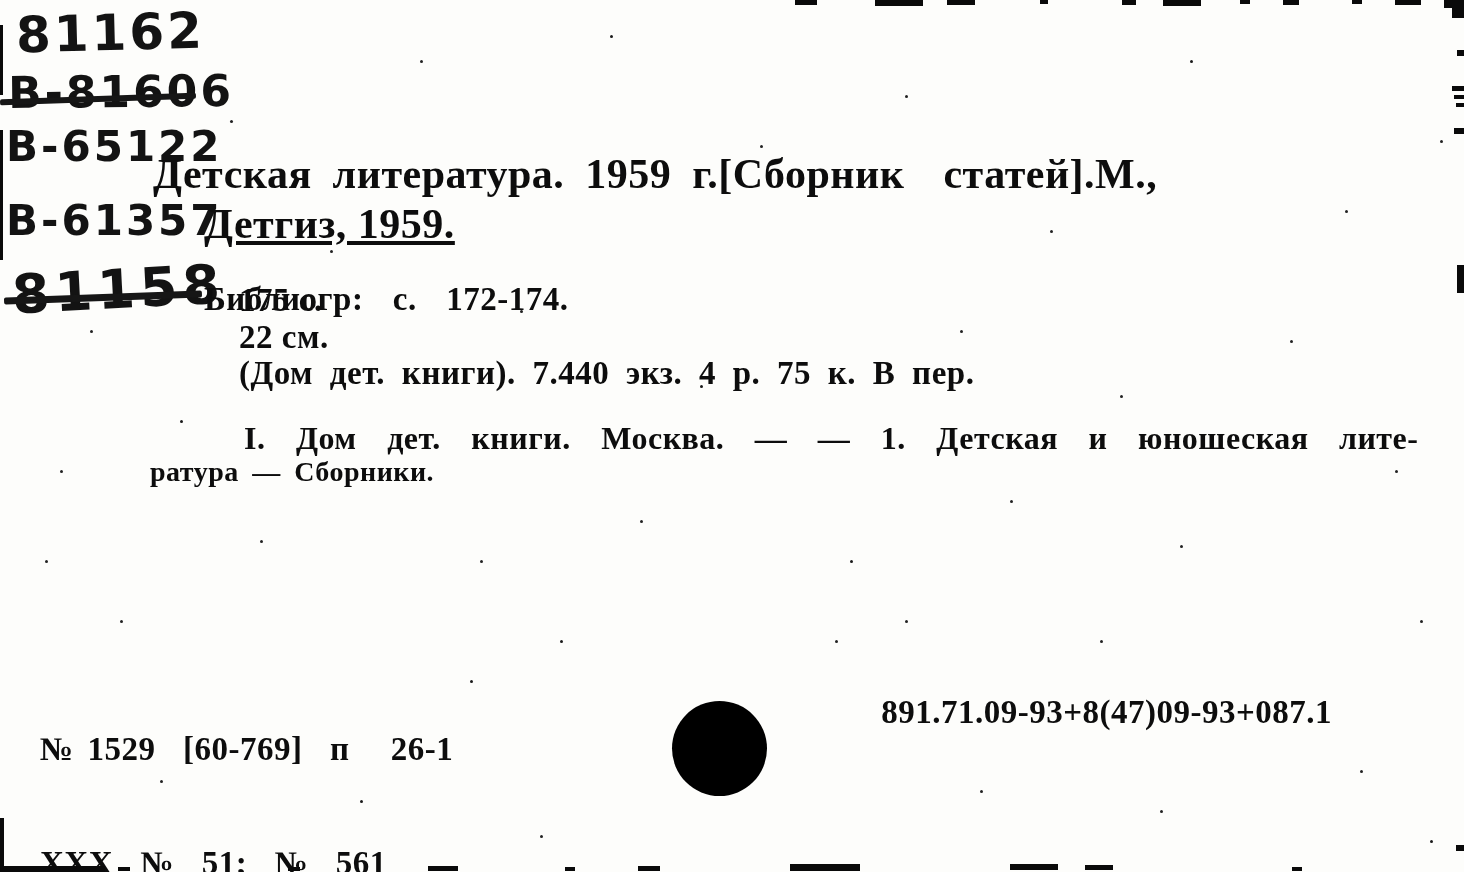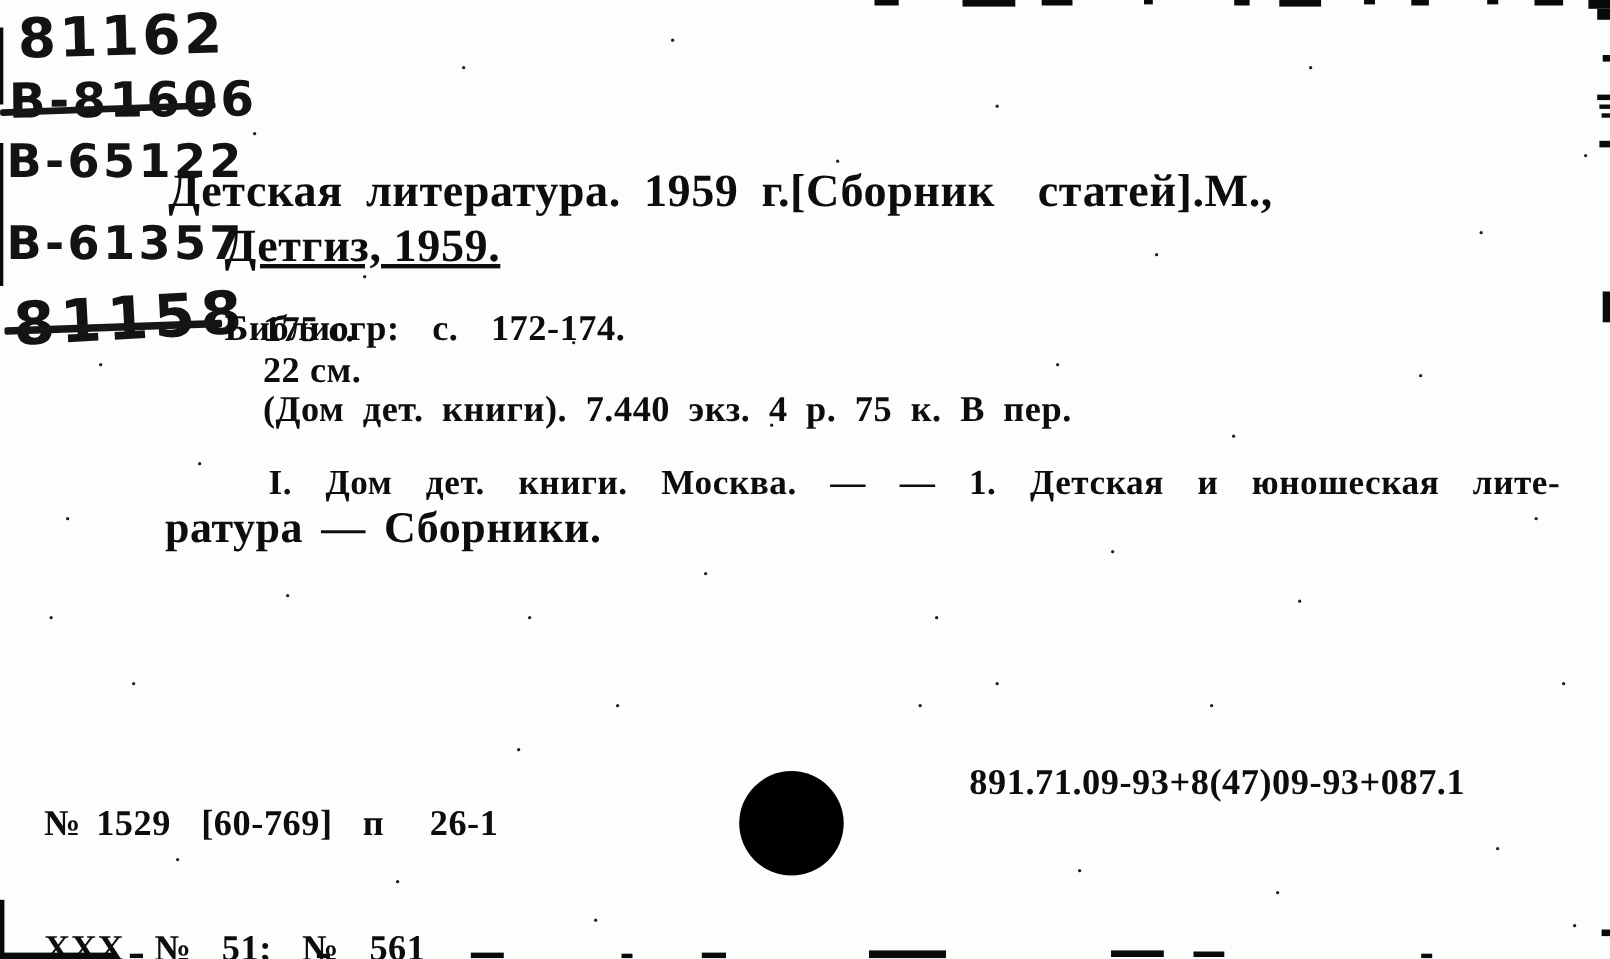--- a/index.html
+++ b/index.html
@@ -87,21 +87,21 @@
 
   <div class="abs print t-md collation">
     <span class="gap1">175 с.</span>
     <span class="gap2">22 см.</span>
     <span class="note">(Дом дет. книги). 7.440 экз. 4 р. 75 к. В пер.</span>
   </div>
 
   <div class="abs print t-md biblio">Библиогр:  с.  172-174.</div>
 
   <div class="abs print tracing1" style="font-size:32px;margin-left:36px;">I. Дом дет. книги. Москва. — — 1. Детская и юношеская лите-</div>
-  <div class="abs print tracing2" style="font-size:40px;">ратура — Сборники.</div>
+  <div class="abs print tracing2" style="font-size:28px;">ратура — Сборники.</div>
 
   <div class="abs print t-md imprint">
     <div>№ 1529  [60-769]  п   26-1</div>
     <div>XXX  №  51;  №  561</div>
     
   </div>
 
   <div class="abs print t-md classif">
     <div>891.71.09-93+8(47)09-93+087.1</div>
     

